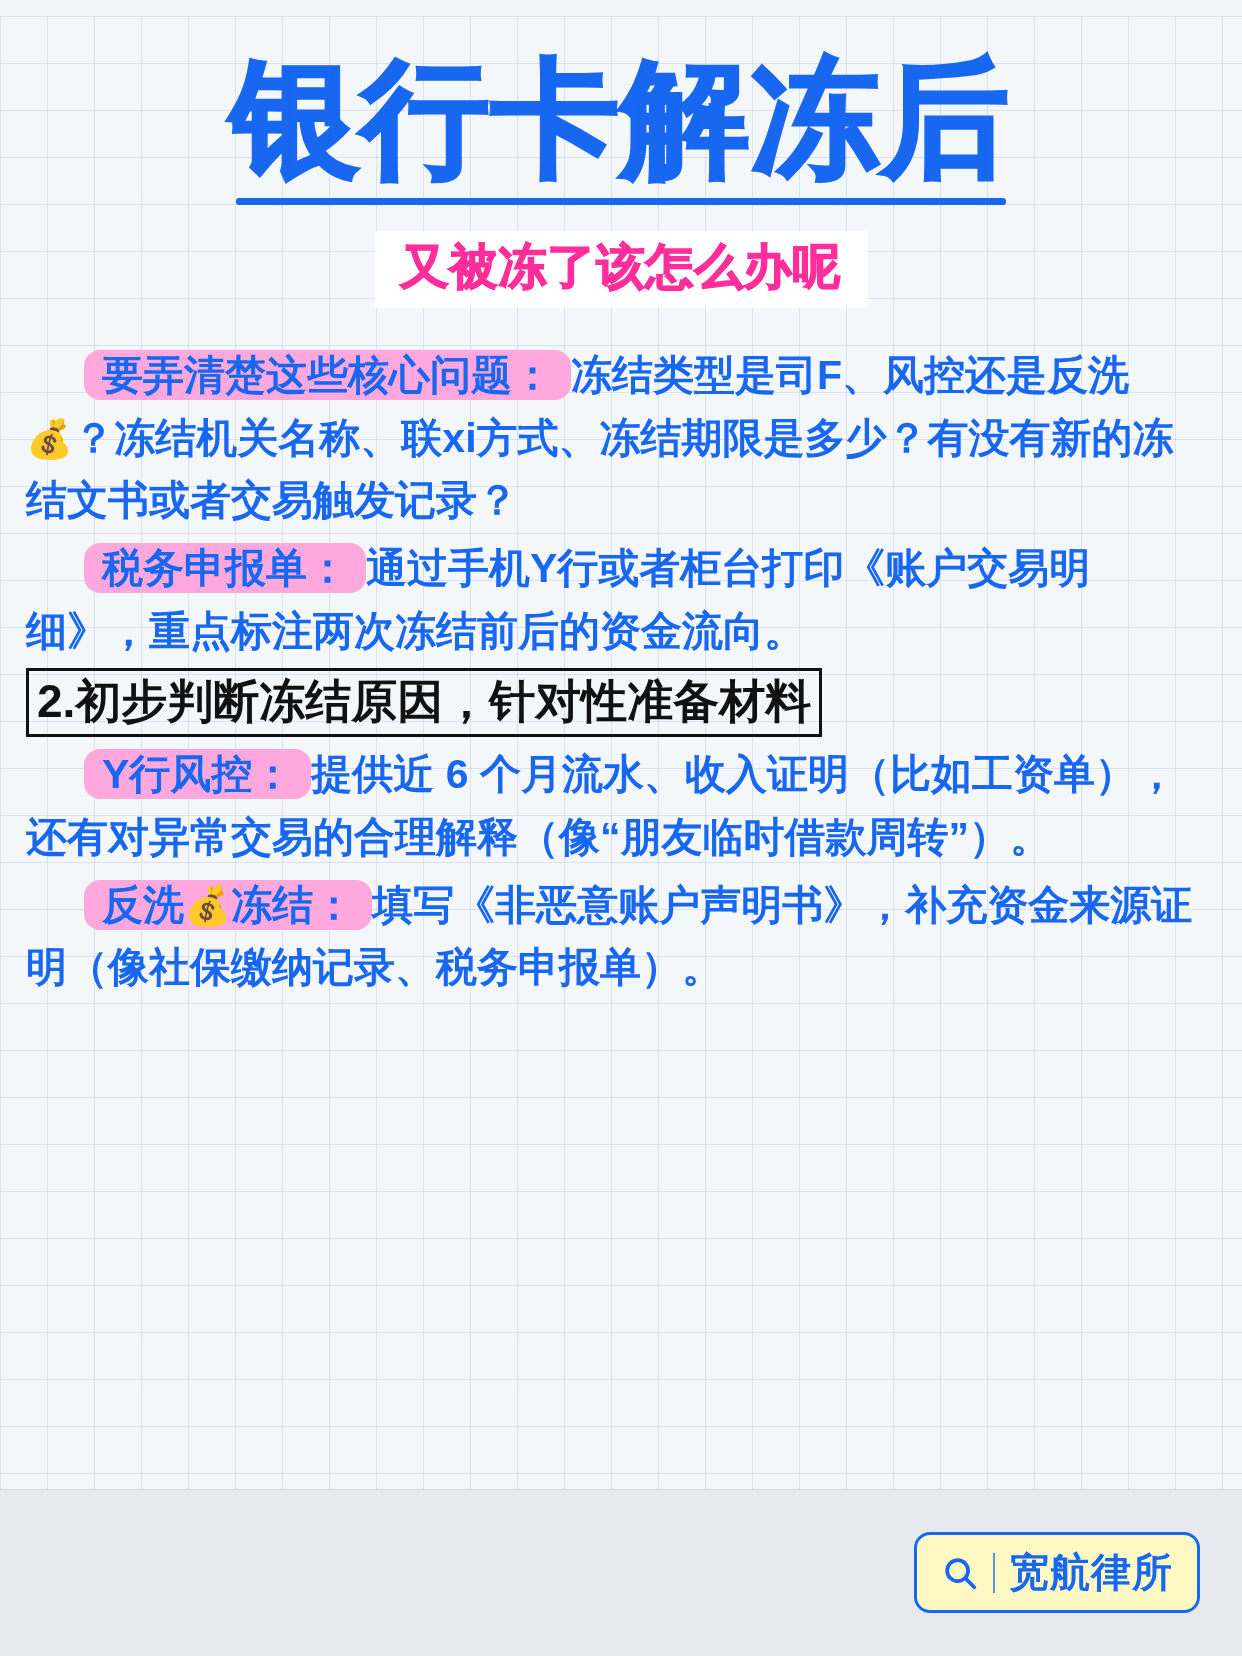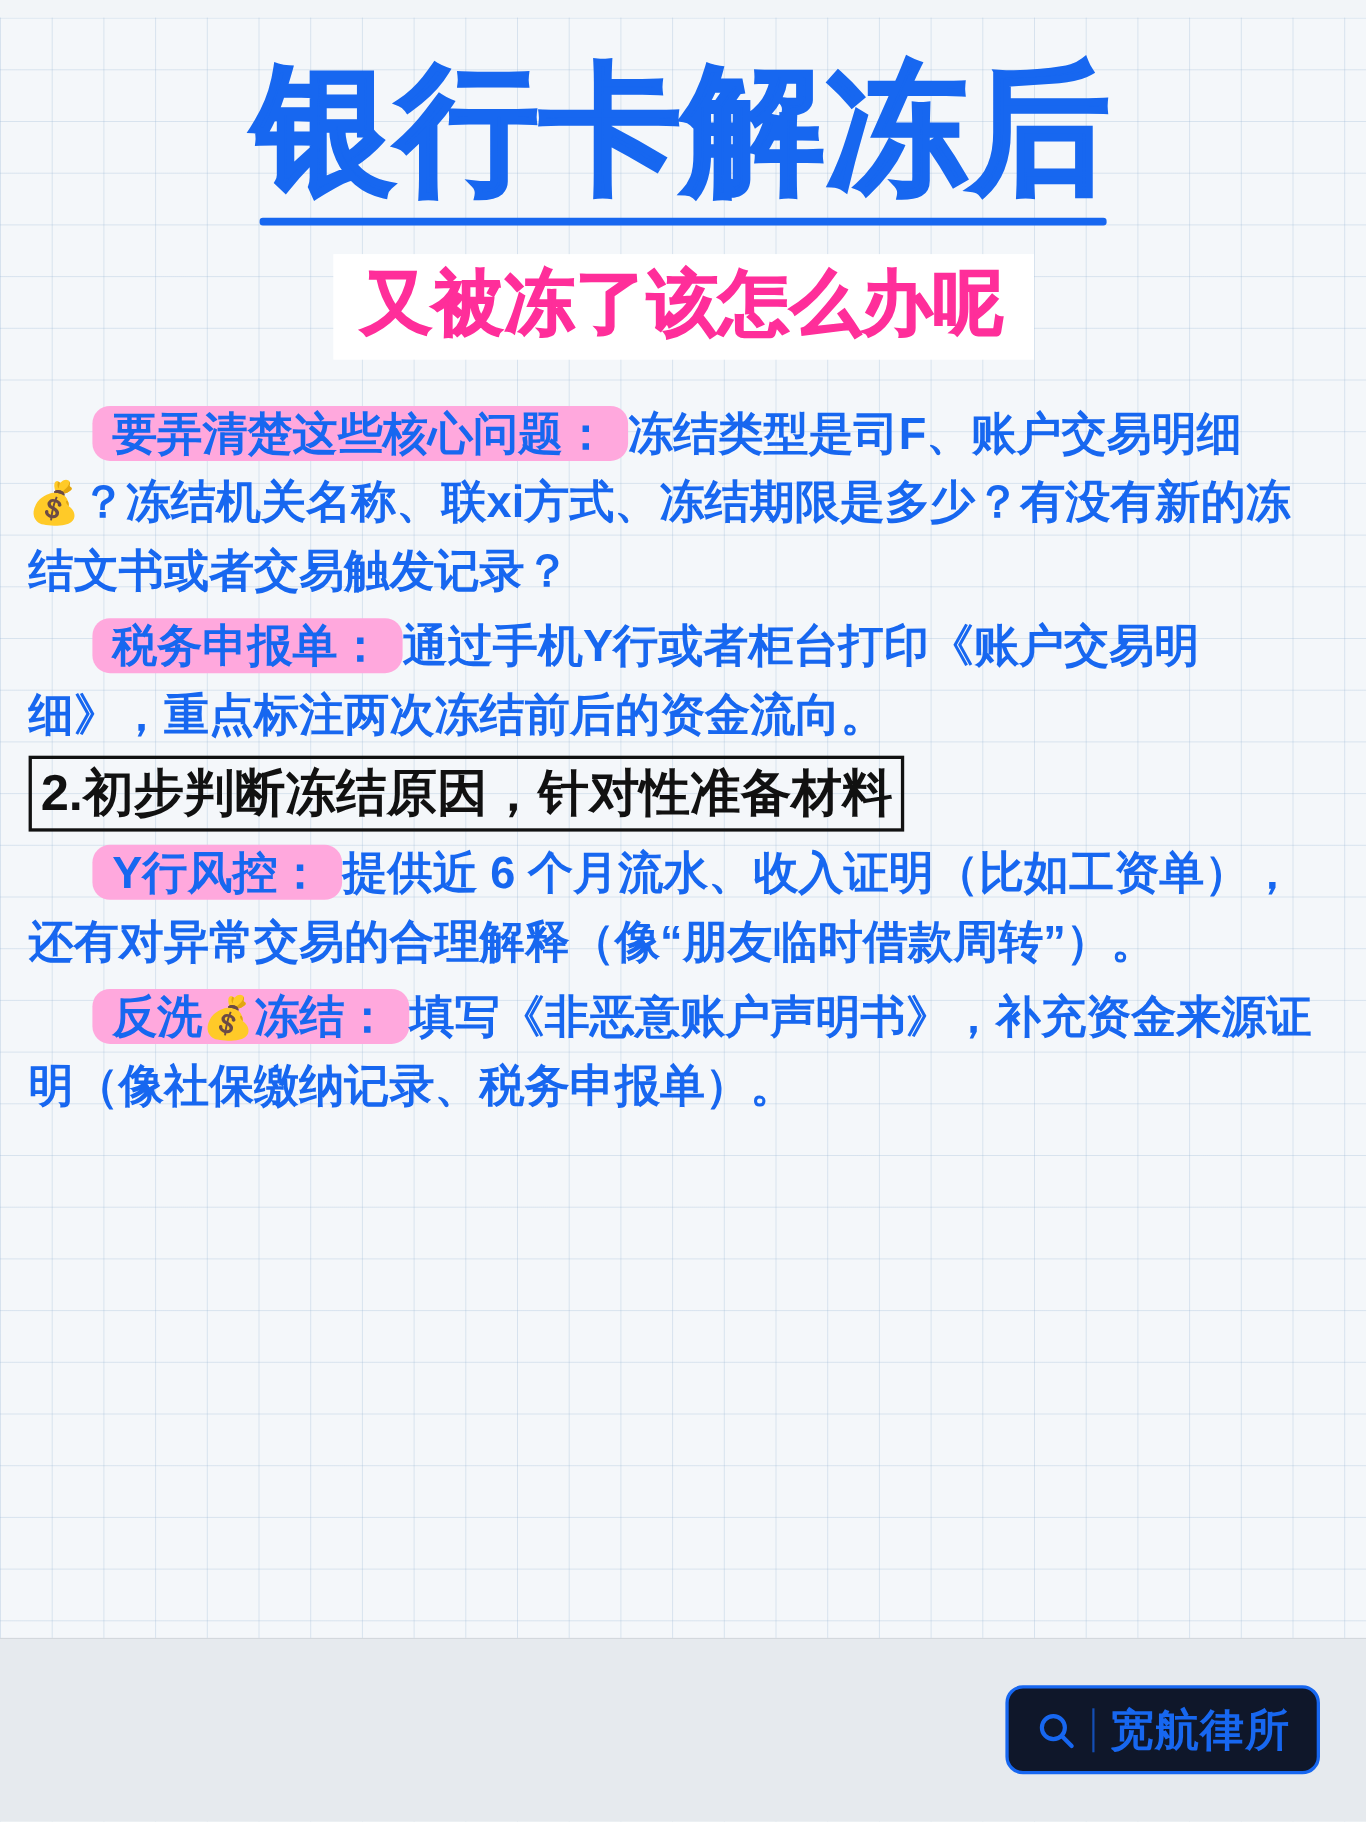--- a/index.html
+++ b/index.html
@@ -48,21 +48,21 @@
     margin: 10px auto 0 auto;
     border-radius: 3px;
   }
   .subtitle-band {
     display: inline-block;
     margin-top: 26px;
     background: #ffffff;
     padding: 8px 26px 14px 26px;
   }
   .subtitle {
-    font-size: 64px;
+    font-size: 48px;
     line-height: 1.15;
     font-weight: bold;
     color: #ff2e9a;
     letter-spacing: 1px;
     -webkit-text-stroke: 1.5px #ff2e9a;
   }
 
   
   .body-wrap {
     margin-top: 36px;
@@ -117,21 +117,21 @@
   }
   .brand-pill {
     position: absolute;
     right: 42px;
     top: 42px;
     display: flex;
     align-items: center;
     gap: 14px;
     border: 3px solid #1767f0;
     border-radius: 16px;
-    background: #0f172a;
+    background: #fef9c3;
     padding: 10px 24px;
   }
   .brand-pill .sep {
     width: 2px;
     height: 40px;
     background: #1767f0;
     opacity: .7;
   }
   .brand-name {
     font-size: 40px;
@@ -153,21 +153,21 @@
   <div class="title-wrap">
     <div class="main-title">银行卡解冻后</div>
     <div class="title-rule"></div>
     <div class="subtitle-band">
       <div class="subtitle">又被冻了该怎么办呢</div>
     </div>
   </div>
 
   <div class="body-wrap">
 
-    <p class="para indent"><span class="hl">要弄清楚这些核心问题：</span><span>冻结类型是司F、账户交易明细</span><span class="emoji">💰</span><span>？冻结机关名称、联xi方式、冻结期限是多少？有没有新的冻结文书或者交易触发记录？</span></p>
+    <p class="para indent"><span class="hl">要弄清楚这些核心问题：</span><span>冻结类型是司F、风控还是反洗</span><span class="emoji">💰</span><span>？冻结机关名称、联xi方式、冻结期限是多少？有没有新的冻结文书或者交易触发记录？</span></p>
 
     <p class="para indent"><span class="hl">税务申报单：</span><span>通过手机Y行或者柜台打印《账户交易明细》，重点标注两次冻结前后的资金流向。</span></p>
 
     <p class="para boxed-line"><span class="boxed">2.初步判断冻结原因，针对性准备材料</span></p>
 
 
     <p class="para indent"><span class="hl">Y行风控：</span><span>提供近 6 个月流水、收入证明（比如工资单），还有对异常交易的合理解释（像“朋友临时借款周转”）。</span></p>
 
     <p class="para indent"><span class="hl"><span>反洗</span><span class="emoji">💰</span><span>冻结：</span></span><span>填写《非恶意账户声明书》，补充资金来源证明（像社保缴纳记录、税务申报单）。</span></p>
 

